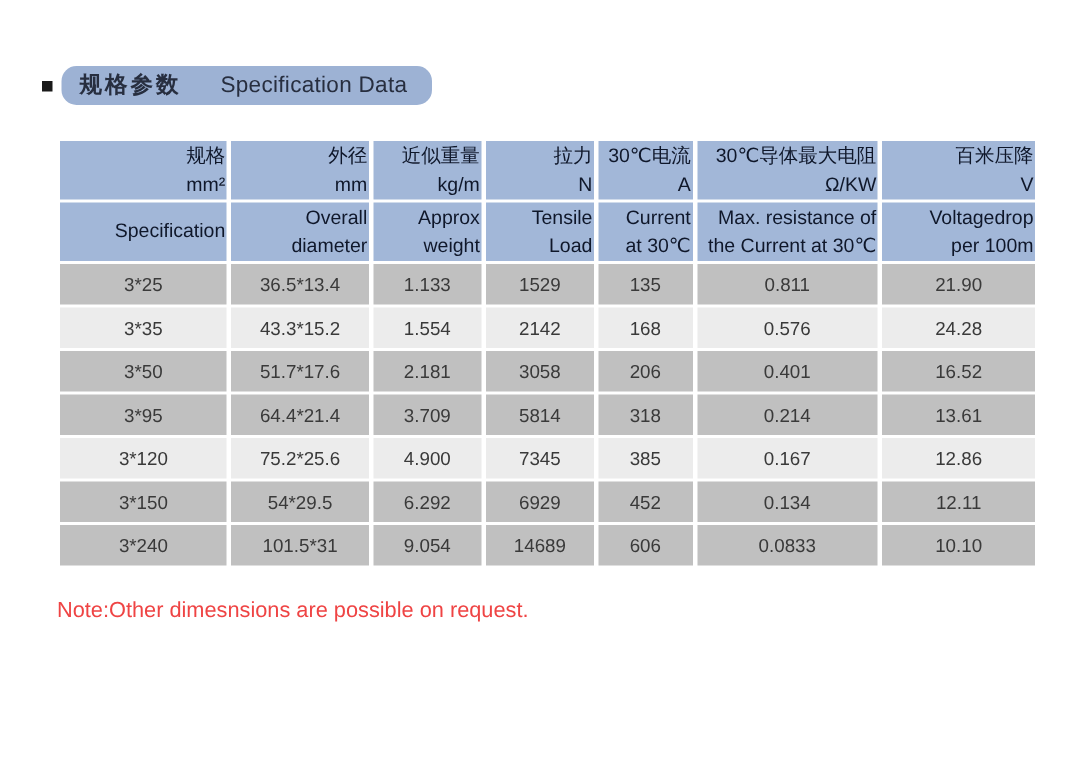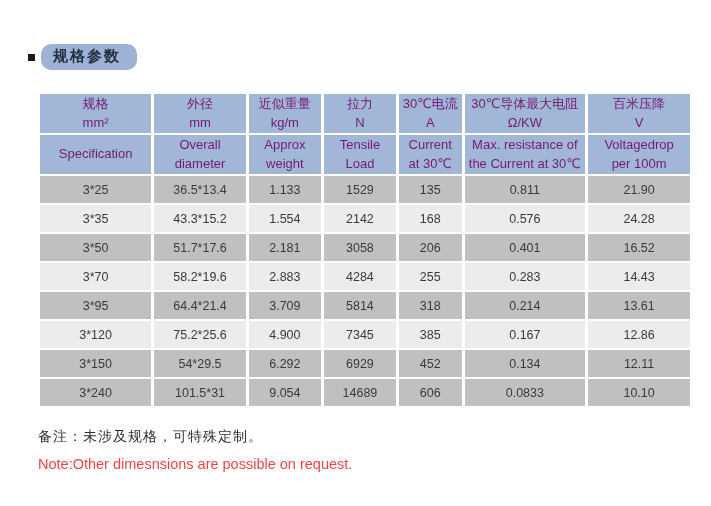--- a/index.html
+++ b/index.html
@@ -51,26 +51,26 @@
   
   .spec-table {
     margin: 21px 0 0 37px;
     width: 656px;
     border-collapse: separate;
     border-spacing: 3px 2px;
     table-layout: fixed;
   }
   .spec-table th {
     background: var(--header-bg, #a2b7d8);
-    color: #701a75;
+    color: #0f172a;
     font-weight: normal;
     font-size: 13px;
     line-height: 1.42;
     height: 39px;
-    text-align: center;
+    text-align: right;
     vertical-align: middle;
     white-space: pre-line;
     padding: 0 1px;
   }
   .spec-table td {
     font-size: 12.5px;
     color: #3a3a3a;
     height: 27px;
     text-align: center;
     vertical-align: middle;
@@ -95,20 +95,21 @@
 </style>
 </head>
 <body>
 
 <div class="page">
 
   <div class="title-row">
     <span class="bullet"></span>
     <span class="title-pill">
       <span class="title-zh">规格参数</span>
+      <span class="title-en">Specification Data</span>
     </span>
   </div>
 
   <table class="spec-table">
     <colgroup>
       <col style="width:17.6%">
       <col style="width:14.5%">
       <col style="width:11.4%">
       <col style="width:11.4%">
       <col style="width:9.9%">
@@ -169,29 +170,20 @@
         </tr>
         <tr class="row-dark">
           <td>3*50</td>
           <td>51.7*17.6</td>
           <td>2.181</td>
           <td>3058</td>
           <td>206</td>
           <td>0.401</td>
           <td>16.52</td>
         </tr>
-        <tr class="row-light">
-          <td>3*70</td>
-          <td>58.2*19.6</td>
-          <td>2.883</td>
-          <td>4284</td>
-          <td>255</td>
-          <td>0.283</td>
-          <td>14.43</td>
-        </tr>
         <tr class="row-dark">
           <td>3*95</td>
           <td>64.4*21.4</td>
           <td>3.709</td>
           <td>5814</td>
           <td>318</td>
           <td>0.214</td>
           <td>13.61</td>
         </tr>
         <tr class="row-light">
@@ -218,17 +210,16 @@
           <td>9.054</td>
           <td>14689</td>
           <td>606</td>
           <td>0.0833</td>
           <td>10.10</td>
         </tr>
       </tbody>
   </table>
 
   <div class="notes">
-    <div class="note-zh">备注：未涉及规格，可特殊定制。</div>
     <div class="note-en">Note:Other dimesnsions are possible on request.</div>
   </div>
 
 </div>
 
 </body></html>

